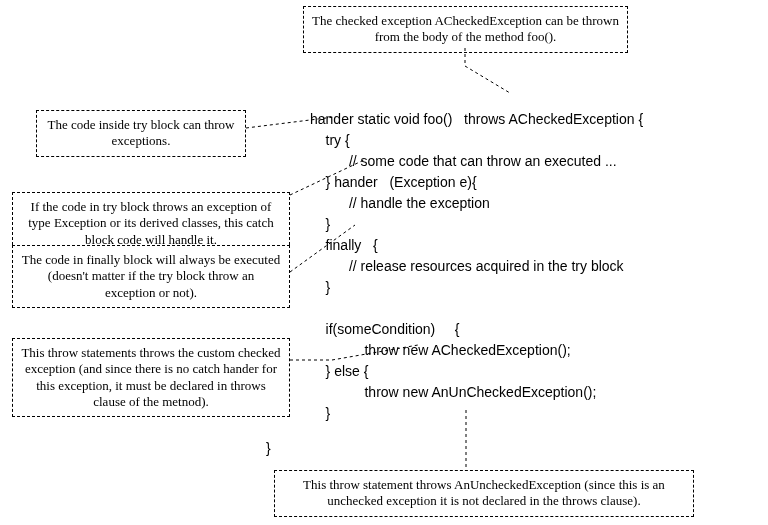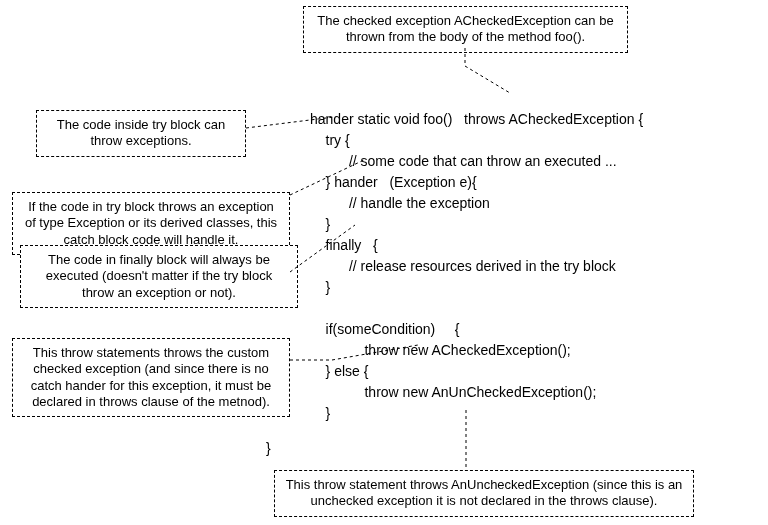--- a/index.html
+++ b/index.html
@@ -12,20 +12,21 @@
     font-size: 13px;
     color: #000;
   }
   .callout {
     position: absolute;
     border: 1px dashed #000;
     padding: 6px 8px;
     text-align: center;
     background: #fff;
     line-height: 1.25;
+    font-family: Liberation Serif, serif;
   }
   .code {
     position: absolute;
     white-space: pre;
     font-family: Arial, Helvetica, sans-serif;
     font-size: 14px;
     line-height: 1.5;
   }
   .bold { font-weight: normal; }
   svg.wires {
@@ -38,35 +39,35 @@
 </style>
 </head>
 <body>
 
 <div class="callout" style="left:303px; top:6px; width:325px;">The checked exception ACheckedException can be thrown from the body of the method foo().</div>
 
 <div class="callout" style="left:36px; top:110px; width:210px;">The code inside try block can throw exceptions.</div>
 
 <div class="callout" style="left:12px; top:168px; width:278px;margin-top:24px;">If the code in try block throws an exception of type Exception or its derived classes, this catch block code will handle it.</div>
 
-<div class="callout" style="left:20px; top:245px; width:278px;">The code in finally block will always be executed (doesn't matter if the try block throw an exception or not).</div>
+<div class="callout" style="left:12px; top:245px; width:278px;">The code in finally block will always be executed (doesn't matter if the try block throw an exception or not).</div>
 
 <div class="callout" style="left:12px; top:338px; width:278px;">This throw statements throws the custom checked exception (and since there is no catch hander for this exception, it must be declared in throws clause of the metnod).</div>
 
 <div class="callout" style="left:274px; top:470px; width:420px;">This throw statement throws AnUncheckedException (since this is an unchecked exception it is not declared in the throws clause).</div>
 
 <div class="code" style="left:310px; top:88px;">
 <span><span>hander static void foo()   </span><span class="bold">throws</span><span> ACheckedException {</span></span>
 <span>    <span class="bold">try</span><span> {</span></span>
 <span>          // some code that can throw an executed ...</span>
 <span>    <span>} </span><span class="bold">hander</span><span>   (Exception e){</span></span>
 <span>          // handle the exception</span>
 <span>    <span>}</span></span>
 <span>    <span class="bold">finally</span><span>   {</span></span>
-<span>          // release resources derived in the try block</span>
+<span>          // release resources acquired in the try block</span>
 <span>    <span>}</span></span>
 <span> </span>
 <span>    <span>if(someCondition)     {</span></span>
 <span><span>              </span><span class="bold">throw</span><span> new ACheckedException();</span></span>
 <span>    <span>} else {</span></span>
 <span><span>              </span><span class="bold">throw</span><span> new AnUnCheckedException();</span></span>
 <span>    <span>}</span></span>
 </div>
 <div class="code" style="left:266px; top:438px;">}</div>
 

